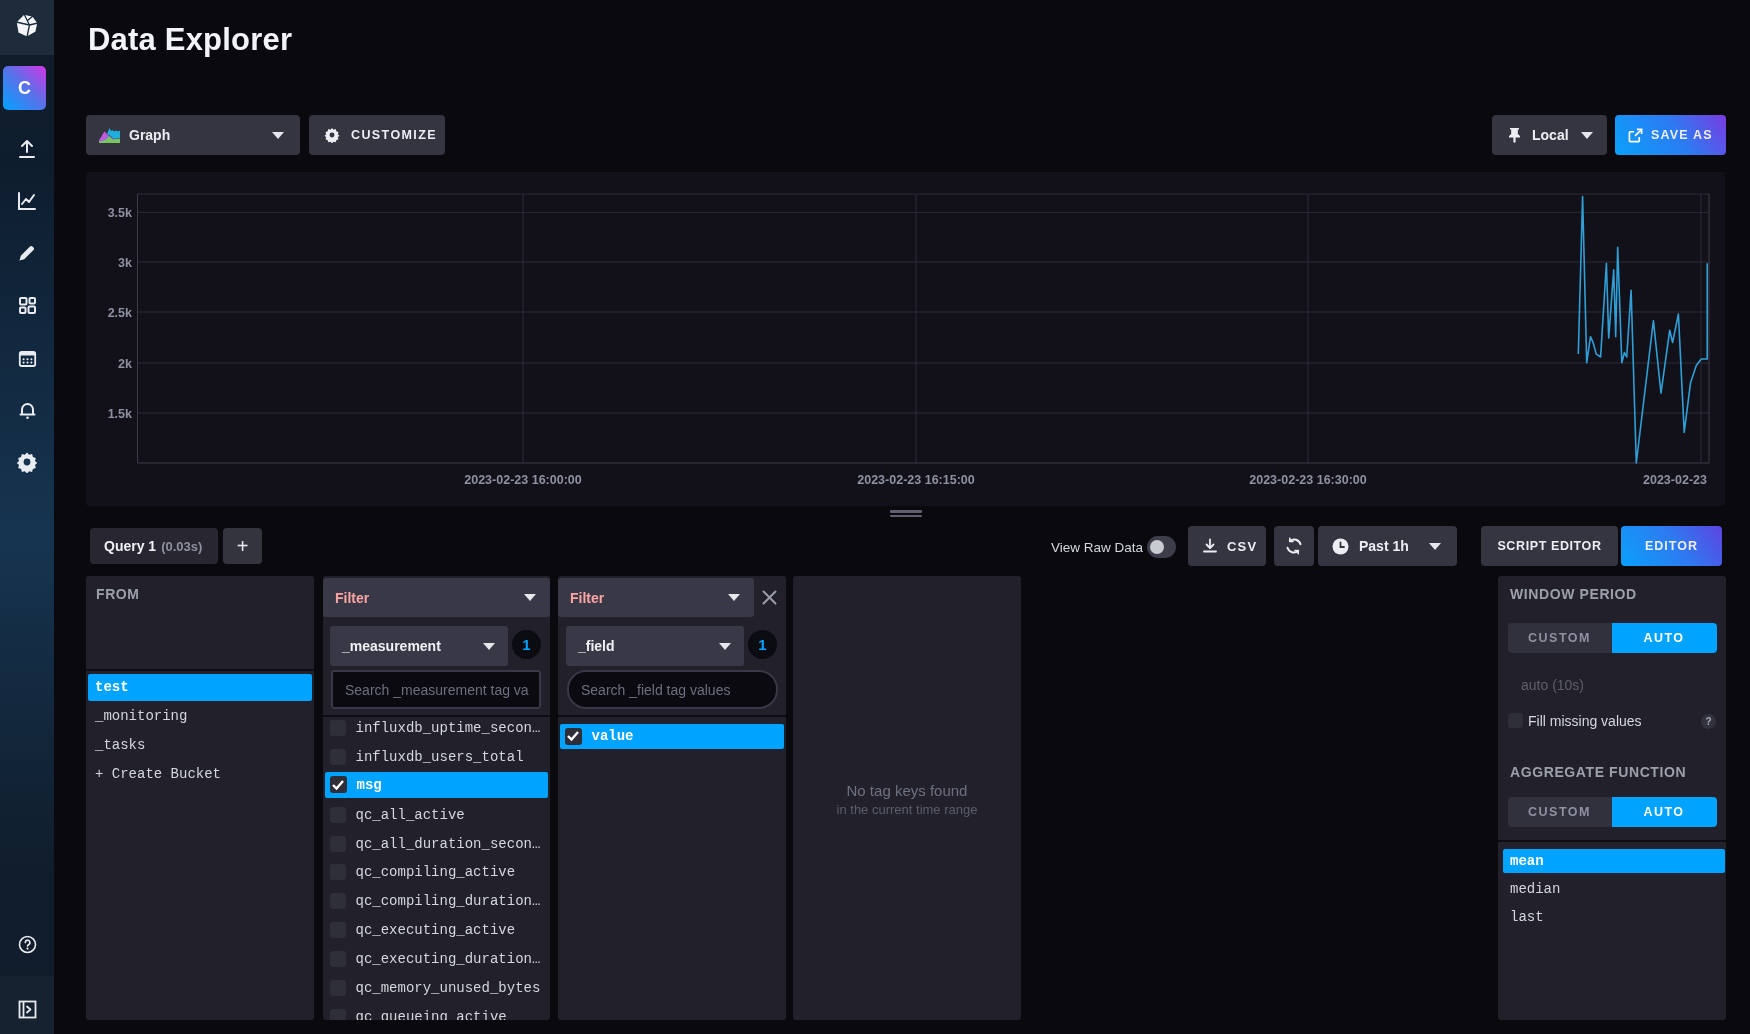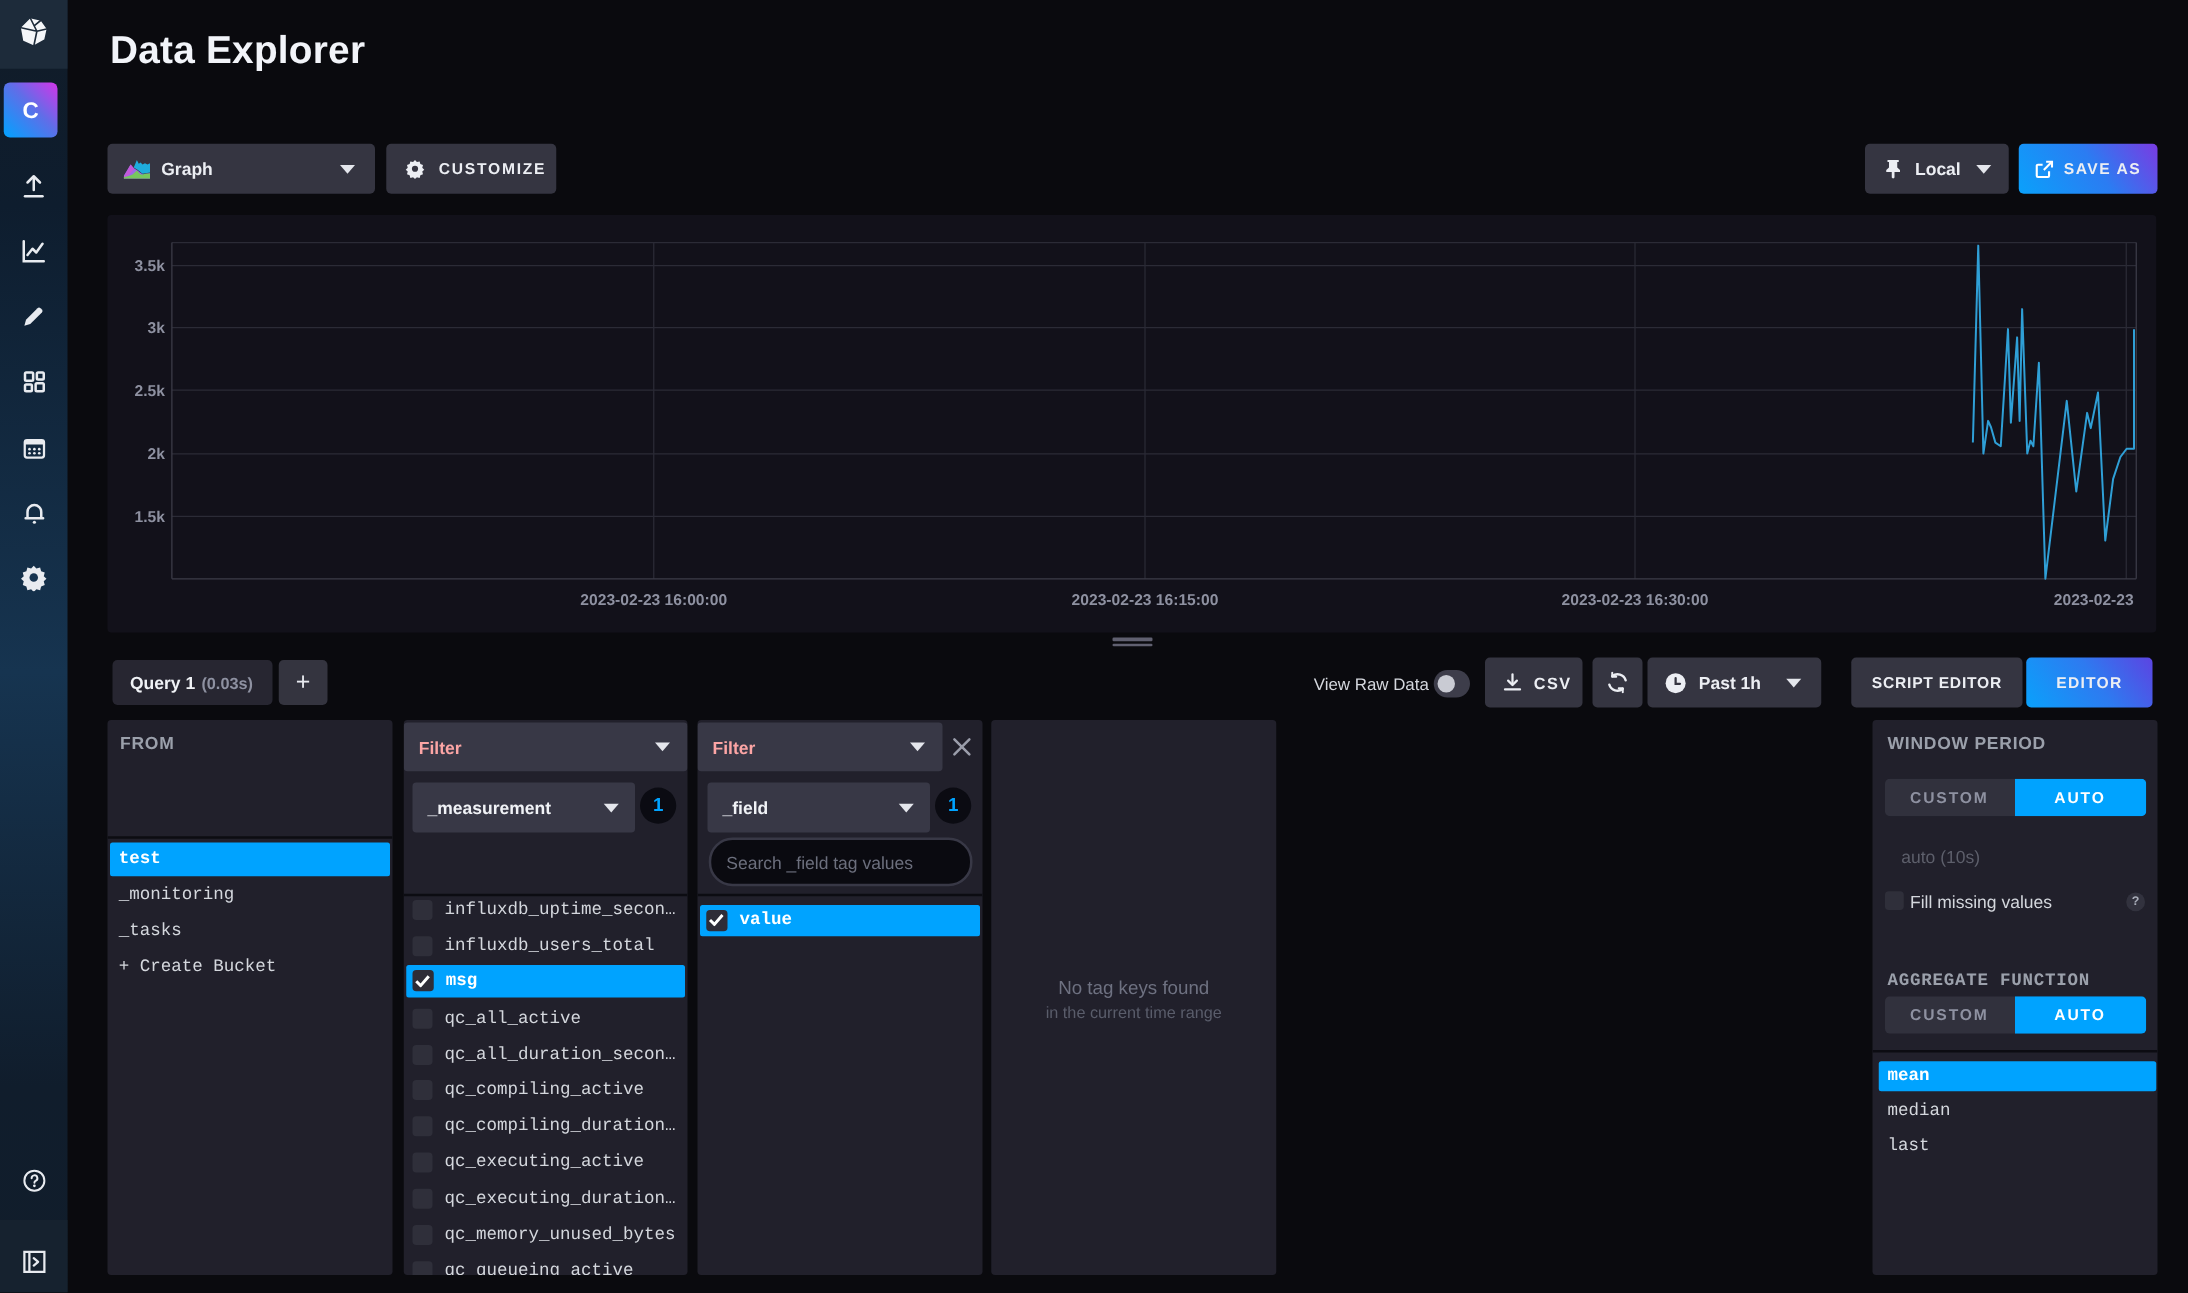--- a/index.html
+++ b/index.html
@@ -268,20 +268,21 @@
 <div class="panel" style="left:323px; width:227px;">
   <div class="phead" style="width:227px;">
       <span style="margin-left:12px;">Filter</span>
       <span class="caret" style="margin-left:auto; margin-right:14px;"></span>
     </div>
   <div class="drop" style="left:7px; top:50px; width:178px;">
       <span style="margin-left:12px;">_measurement</span>
       <span class="caret" style="margin-left:auto; margin-right:13px;"></span>
     </div>
   <div class="badge" style="left:189px; top:54px;">1</div>
+  <div class="search" style="left:8px; top:94px; width:210px;">Search _measurement tag va</div>
   <div class="abs" style="left:0; top:139px; width:227px; height:2px; background:#0c0c12;"></div>
   <div class="row" style="left:2px; top:139.5px; width:223px; height:25px;">
       <span class="cb" style="margin-left:4.5px;"></span>
       <span style="margin-left:10px;">influxdb_uptime_secon…</span>
     </div>
   <div class="row" style="left:2px; top:168.5px; width:223px; height:25px;">
       <span class="cb" style="margin-left:4.5px;"></span>
       <span style="margin-left:10px;">influxdb_users_total</span>
     </div>
   <div class="row hl" style="left:2px; top:195.5px; width:223px; height:26px;">
@@ -359,21 +360,21 @@
 <div class="panel" style="left:1498px; width:228px;">
   <div class="seclabel" style="left:12px; top:10px;">WINDOW PERIOD</div>
   <div class="tgl" style="left:9.5px; top:47px;">
       <div class="c">CUSTOM</div>
       <div class="a">AUTO</div>
     </div>
   <div class="abs" style="left:23px; top:101px; font-size:14px; color:#5d5f6b;">auto (10s)</div>
   <div class="abs" style="left:10.4px; top:137px; width:15px; height:15px; border-radius:3px; background:#2f2f3a;"></div>
   <div class="abs" style="left:30px; top:137px; font-size:14px; color:#d4d7dd;">Fill missing values</div>
   <div class="abs" style="left:203px; top:137.7px; width:15px; height:15px; border-radius:50%; background:#32323e; display:flex; align-items:center; justify-content:center; font-size:10px; font-weight:bold; color:#a8acb8;">?</div>
-  <div class="seclabel" style="left:12px; top:201px;font-family:Liberation Mono, monospace;">AGGREGATE FUNCTION</div>
+  <div class="seclabel" style="left:12px; top:188px;">AGGREGATE FUNCTION</div>
   <div class="tgl" style="left:9.5px; top:221px;">
       <div class="c">CUSTOM</div>
       <div class="a">AUTO</div>
     </div>
   <div class="abs" style="left:0; top:264px; width:228px; height:2px; background:#0c0c12;"></div>
   <div class="row hl" style="left:5px; top:272.6px; width:222px; height:24px; padding-left:7px;">mean</div>
   <div class="row" style="left:5px; top:300.8px; width:222px; height:24px; padding-left:7px;">median</div>
   <div class="row" style="left:5px; top:329px; width:222px; height:24px; padding-left:7px;">last</div>
 </div>
 

